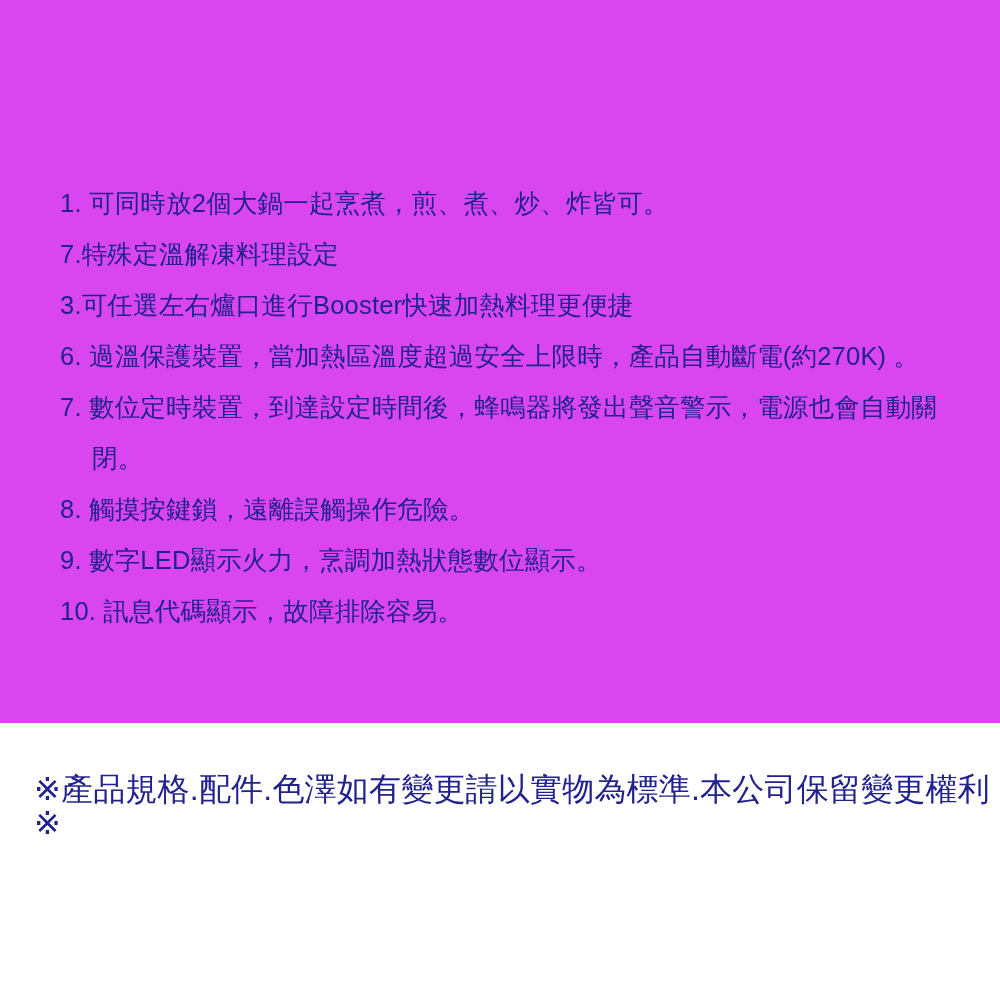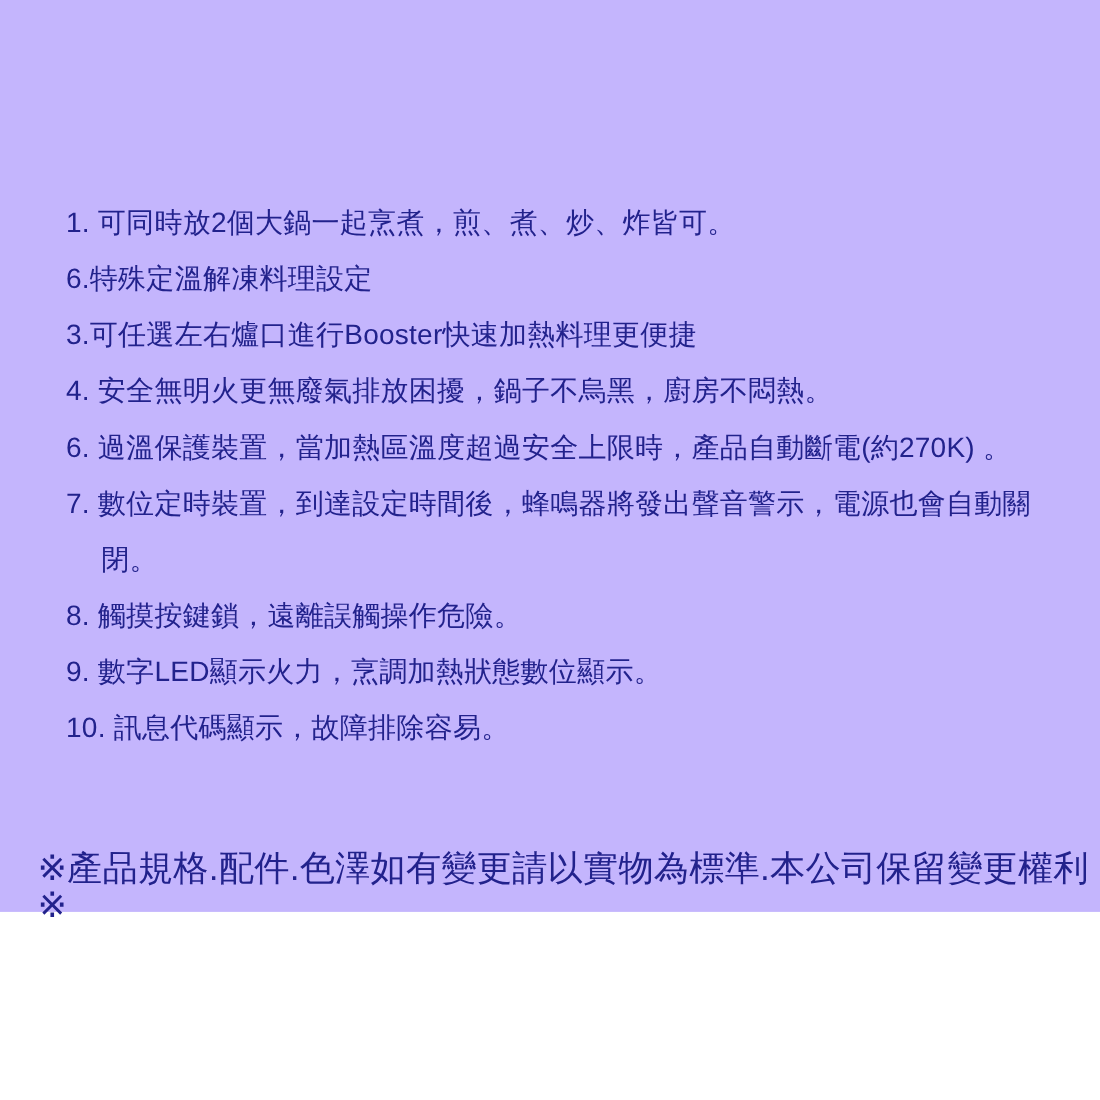--- a/index.html
+++ b/index.html
@@ -9,23 +9,23 @@
   body {
     width: 1000px;
     height: 1000px;
     background: #ffffff;
     font-family: "Liberation Sans", "DejaVu Sans", sans-serif;
     overflow: hidden;
   }
   .page {
     position: relative;
     width: 1000px;
-    height: 829px;
+    height: 723px;
     box-sizing: border-box;
-    background: #c4b5fd;
+    background: #d946ef;
   }
   .feature-list {
     position: absolute;
     left: 28px;
     top: 178px;
     right: 20px;
     list-style: none;
     margin: 0;
     padding: 0;
     color: #22228c;
@@ -57,23 +57,22 @@
     white-space: pre-wrap;
   }
 </style>
 </head>
 <body>
 
 <div class="page">
 
   <ul class="feature-list">
     <li class="feature-item">1. 可同時放2個大鍋一起烹煮，煎、煮、炒、炸皆可。</li>
-    <li class="feature-item">6.特殊定溫解凍料理設定</li>
+    <li class="feature-item">7.特殊定溫解凍料理設定</li>
     <li class="feature-item">3.可任選左右爐口進行Booster快速加熱料理更便捷</li>
-    <li class="feature-item">4. 安全無明火更無廢氣排放困擾，鍋子不烏黑，廚房不悶熱。</li>
     <li class="feature-item">6. 過溫保護裝置，當加熱區溫度超過安全上限時，產品自動斷電(約270K) 。</li>
     <li class="feature-item wrap">7. 數位定時裝置，到達設定時間後，蜂鳴器將發出聲音警示，電源也會自動關閉。</li>
     <li class="feature-item">8. 觸摸按鍵鎖，遠離誤觸操作危險。</li>
     <li class="feature-item">9. 數字LED顯示火力，烹調加熱狀態數位顯示。</li>
     <li class="feature-item">10. 訊息代碼顯示，故障排除容易。</li>
   </ul>
 
   <div class="footnote">※產品規格.配件.色澤如有變更請以實物為標準.本公司保留變更權利※</div>
 
 </div>

